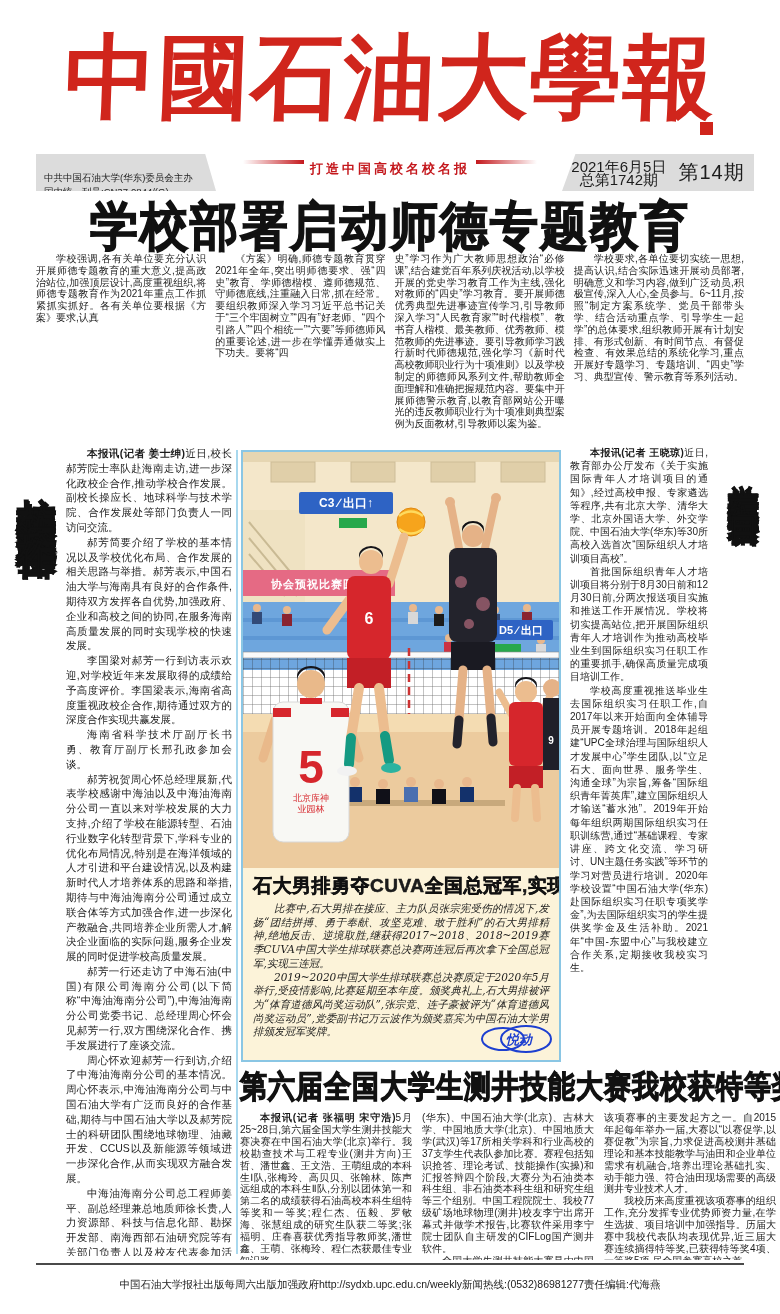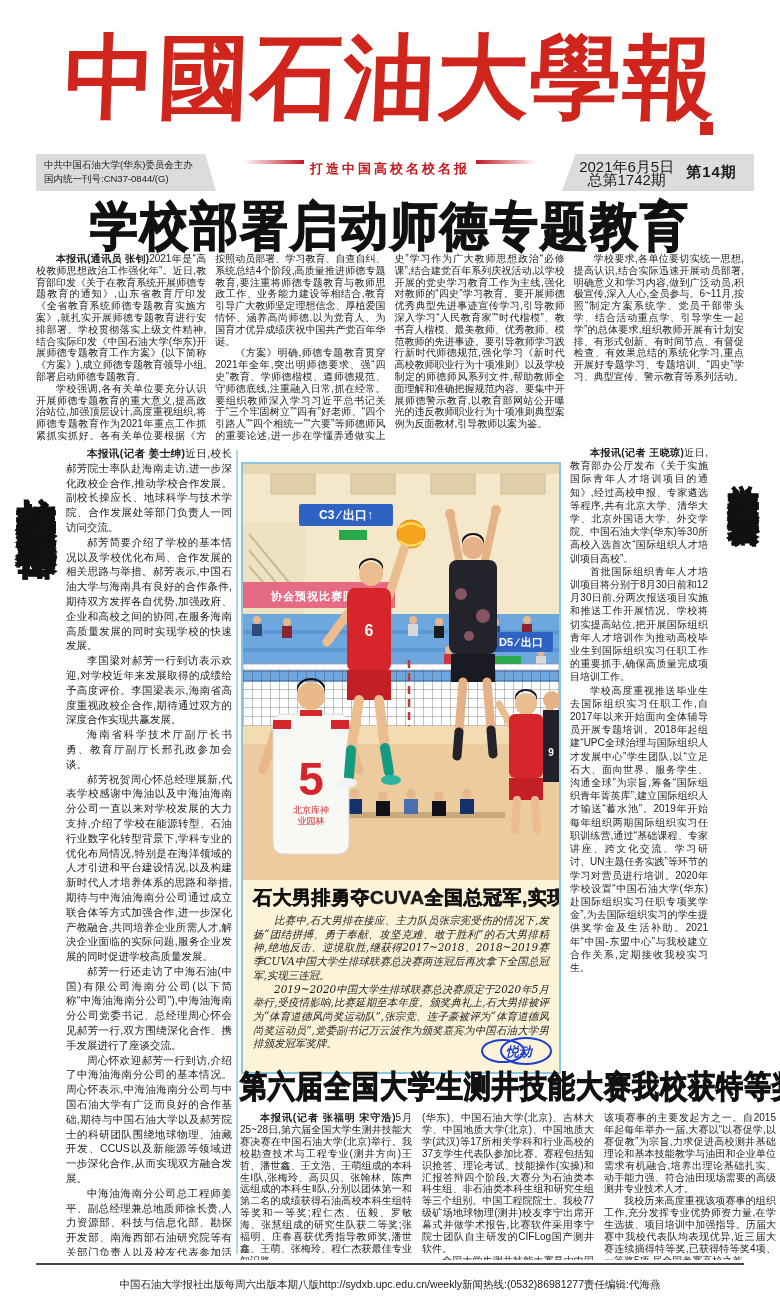--- a/index.html
+++ b/index.html
@@ -8,51 +8,51 @@
   .page { position:relative; width:780px; height:1314px; margin:0 auto; background:#fff;
           overflow:hidden; font-family:"Liberation Sans",sans-serif; color:#1c1c1c; }
 
   
   .masthead-title { position:absolute; top:8px; left:0; width:100%; text-align:center;
     font-family:"DejaVu Serif",serif; font-weight:bold; font-size:92px; line-height:138px;
     color:#d0251c; letter-spacing:1px; transform:skewX(-2deg); white-space:nowrap; }
   .seal { position:absolute; top:122px; left:700px; width:13px; height:13px; background:#d0251c; }
 
   .band-left { position:absolute; left:36px; top:154px; width:180px; height:37px; background:#dcdcdc;
-    clip-path:polygon(0 0,94% 0,100% 100%,0 100%); padding:4px 8px; font-size:9.5px; line-height:14px; color:#222; }
+    clip-path:polygon(0 0,94% 0,100% 100%,0 100%); padding:17px 8px; font-size:9.5px; line-height:14px; color:#222; }
   .band-center { position:absolute; left:243px; top:160px; width:294px; display:flex; align-items:flex-start; gap:6px; }
   .slogan-bar { height:4px; flex:1; }
   .bar-l { background:linear-gradient(to right,#ffffff,#c4181d); }
   .bar-r { background:linear-gradient(to left,#ffffff,#c4181d); }
   .slogan-text { color:#c4181d; font-weight:bold; font-size:13px; letter-spacing:3px; white-space:nowrap; }
   .band-right { position:absolute; right:26px; top:154px; width:192px; height:37px; background:#dcdcdc;
     clip-path:polygon(7% 0,100% 0,100% 100%,0 100%); display:flex; align-items:center; justify-content:center; gap:12px; }
   .date-stack { font-size:15px; line-height:13px; text-align:center; }
-  .issue-no { font-size:15px; font-weight:bold; letter-spacing:1px; }
+  .issue-no { font-size:20px; font-weight:normal; letter-spacing:1px; }
 
   
   .lead-headline { position:absolute; top:192px; left:0; width:100%; text-align:center;
     font-size:48px; font-weight:900; color:#111; letter-spacing:2px; white-space:nowrap;
     transform:scaleY(1.08); transform-origin:top; -webkit-text-stroke:1.2px #111; }
   .lead-cols { position:absolute; top:253px; left:36px; width:708px; height:188px; display:flex; gap:9px; }
   .lead-cols .col { flex:1; overflow:hidden; text-align:justify; font-size:10px; line-height:11.8px; }
   p { margin:0; text-indent:2em; }
   p.cont { text-indent:0; }
   b.lead-in { font-weight:bold; }
 
   
   .vert-left { position:absolute; left:10px; top:466px; height:792px; width:54px;
     writing-mode:vertical-rl; text-orientation:upright; font-size:40px; font-weight:900;
     letter-spacing:2.5px; line-height:54px; -webkit-text-stroke:1px #111; }
   .left-story { position:absolute; left:66px; top:446px; width:166px; height:810px;
     overflow:hidden; font-size:10.5px; line-height:14.8px; text-align:justify; }
   .rule-v { position:absolute; width:2px; background:#a8d8ee; }
   .rule-left { left:236px; top:450px; height:804px; }
 
-  .center-box { position:absolute; left:241px; top:462px; width:320px; height:612px;
+  .center-box { position:absolute; left:241px; top:450px; width:320px; height:612px;
     border:2px solid #8ac6e4; background:#fff; }
   .photo-wrap { width:100%; height:416px; overflow:hidden; }
   .photo-wrap svg { display:block; }
   .caption { width:100%; height:192px; background:#fcf3d9; padding:5px 10px 3px; position:relative; overflow:hidden; }
   .caption-title { font-size:19px; font-weight:900; text-align:center; letter-spacing:0.5px;
     margin-bottom:3px; -webkit-text-stroke:0.5px #111; white-space:nowrap; }
   .caption p { font-size:10.5px; line-height:13.7px; text-align:justify;
     font-family:"DejaVu Serif",serif; font-style:italic; }
   .caption-logo { position:absolute; right:6px; bottom:2px;text-align:right; }
 
@@ -95,25 +95,23 @@
     <div class="date-stack">
       <div>2021年6月5日</div>
       <div>总第1742期</div>
     </div>
     <div class="issue-no">第14期</div>
   </div>
 
   <div class="lead-headline">学校部署启动师德专题教育</div>
   <div class="lead-cols">
     <div class="col">
-      <p><b class="lead-in">本报讯(通讯员 张钊)</b><span>2021年是“高校教师思想政治工作强化年”。近日,教育部印发《关于在教育系统开展师德专题教育的通知》,山东省教育厅印发《全省教育系统师德专题教育实施方案》,就扎实开展师德专题教育进行安排部署。学校贯彻落实上级文件精神,结合实际印发《中国石油大学(华东)开展师德专题教育工作方案》(以下简称《方案》),成立师德专题教育领导小组,部署启动师德专题教育。</span></p>
       <p>学校强调,各有关单位要充分认识开展师德专题教育的重大意义,提高政治站位,加强顶层设计,高度重视组织,将师德专题教育作为2021年重点工作抓紧抓实抓好。各有关单位要根据《方案》要求,认真</p>
     </div>
     <div class="col">
-      <p class="cont">按照动员部署、学习教育、自查自纠、系统总结4个阶段,高质量推进师德专题教育,要注重将师德专题教育与教师思政工作、业务能力建设等相结合,教育引导广大教师坚定理想信念、厚植爱国情怀、涵养高尚师德,以为党育人、为国育才优异成绩庆祝中国共产党百年华诞。</p>
       <p>《方案》明确,师德专题教育贯穿2021年全年,突出明师德要求、强“四史”教育、学师德楷模、遵师德规范、守师德底线,注重融入日常,抓在经常。要组织教师深入学习习近平总书记关于“三个牢固树立”“四有”好老师、“四个引路人”“四个相统一”“六要”等师德师风的重要论述,进一步在学懂弄通做实上下功夫。要将“四</p>
     </div>
     <div class="col">
       <p class="cont">史”学习作为广大教师思想政治“必修课”,结合建党百年系列庆祝活动,以学校开展的党史学习教育工作为主线,强化对教师的“四史”学习教育。要开展师德优秀典型先进事迹宣传学习,引导教师深入学习“人民教育家”“时代楷模”、教书育人楷模、最美教师、优秀教师、模范教师的先进事迹。要引导教师学习践行新时代师德规范,强化学习《新时代高校教师职业行为十项准则》以及学校制定的师德师风系列文件,帮助教师全面理解和准确把握规范内容。要集中开展师德警示教育,以教育部网站公开曝光的违反教师职业行为十项准则典型案例为反面教材,引导教师以案为鉴。</p>
     </div>
     <div class="col">
       <p>学校要求,各单位要切实统一思想,提高认识,结合实际迅速开展动员部署,明确意义和学习内容,做到广泛动员,积极宣传,深入人心,全员参与。6~11月,按照“制定方案系统学、党员干部带头学、结合活动重点学、引导学生一起学”的总体要求,组织教师开展有计划安排、有形式创新、有时间节点、有督促检查、有效果总结的系统化学习,重点开展好专题学习、专题培训、“四史”学习、典型宣传、警示教育等系列活动。</p>
     </div>
   </div>
 
@@ -320,19 +318,19 @@
     <div class="col">
       <p class="cont">该项赛事的主要发起方之一。自2015年起每年举办一届,大赛以“以赛促学,以赛促教”为宗旨,力求促进高校测井基础理论和基本技能教学与油田和企业单位需求有机融合,培养出理论基础扎实、动手能力强、符合油田现场需要的高级测井专业技术人才。</p>
       <p>我校历来高度重视该项赛事的组织工作,充分发挥专业优势师资力量,在学生选拔、项目培训中加强指导。历届大赛中我校代表队均表现优异,近三届大赛连续摘得特等奖,已获得特等奖4项、一等奖5项,居全国参赛高校之首。</p>
     </div>
   </div>
 
   <div class="footer-rule"></div>
   <div class="footer">
     <span>中国石油大学报社出版</span>
     <span>每周六出版</span>
-    <span>本期八版</span>
+    <span>加强政府</span>
     <span>http://sydxb.upc.edu.cn/weekly</span>
     <span>新闻热线:(0532)86981277</span>
     <span>责任编辑:代海燕</span>
   </div>
 
 </div>
 
 </body></html>

